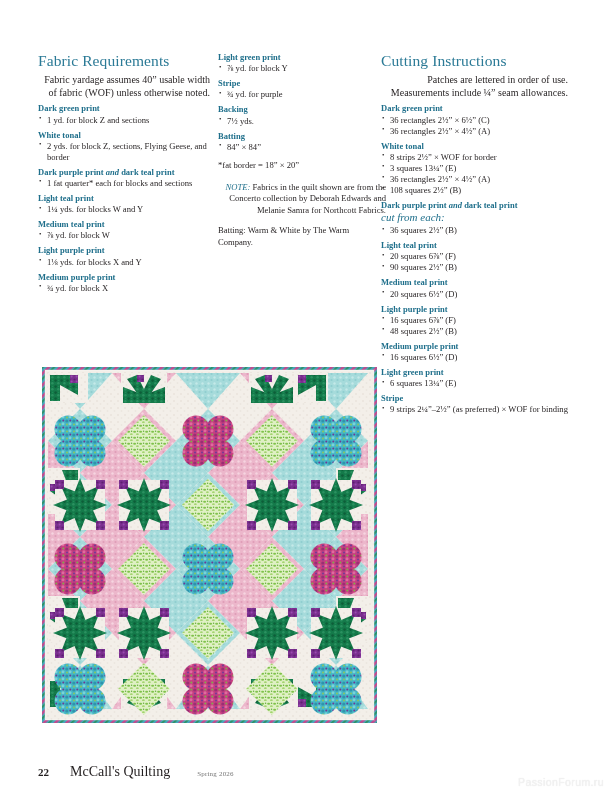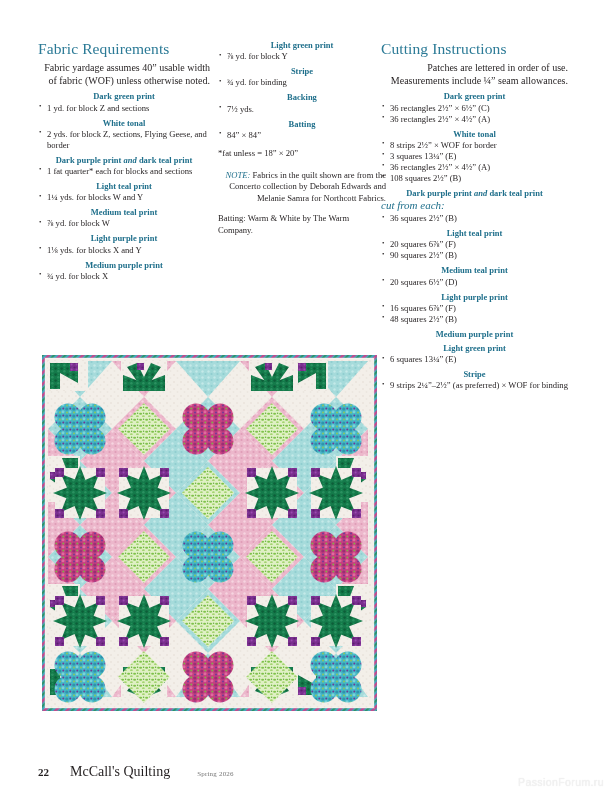--- a/index.html
+++ b/index.html
@@ -1,21 +1,21 @@
 <!DOCTYPE html>
 <html><head>
 <meta charset="utf-8">
 <style>
   html,body{margin:0;padding:0;}
   body{
     width:616px;height:800px;background:#ffffff;
     font-family:"Liberation Serif", serif;
     position:relative;overflow:hidden;
   }
-  .page{position:absolute;inset:0;}
+  .page{position:absolute;inset:0;margin-top:12px;}
 
   
   .cols{position:absolute;left:38px;top:40px;width:545px;}
   .col{position:absolute;top:0;}
   .col-1{left:0px;width:172px;}
   .col-2{left:180px;width:168px;}
   .col-3{left:343px;width:187px;}
 
   h1.sec-title{
     font-family:"Liberation Serif", serif;
@@ -24,21 +24,21 @@
     color:#2b7a96;
     margin:0 0 3px 0;
     letter-spacing:.1px;
   }
   p.intro{
     font-size:10px;line-height:1.32;color:#231f20;
     margin:0 0 3px 0;text-align:right;
   }
   h2.grp{
     font-size:8.5px;font-weight:bold;color:#1f6f8b;
-    margin:4px 0 1px 0;line-height:1.2;text-align:center;
+    margin:4px 0 1px 0;line-height:1.2;
   }
   h2.grp .ital{font-style:italic;}
   .subital{
     font-size:11px;font-weight:normal;font-style:italic;color:#1f6f8b;
     margin:0 0 1px 0;line-height:1.2;
   }
   ul.items{margin:0 0 2px 0;padding:0;list-style:none;}
   ul.items li{
     font-size:8.6px;line-height:1.28;color:#231f20;
     padding-left:9px;position:relative;margin-bottom:0px;
@@ -119,34 +119,34 @@
     </div>
 
     <div class="col col-2">
       <h2 class="grp" style="margin-top:0">Light green print</h2>
       <ul class="items">
         <li>⅞ yd. for block Y</li>
       </ul>
 
       <h2 class="grp">Stripe</h2>
       <ul class="items">
-        <li>¾ yd. for binding</li>
+        <li>¾ yd. for purple</li>
       </ul>
 
       <h2 class="grp">Backing</h2>
       <ul class="items">
         <li>7½ yds.</li>
       </ul>
 
       <h2 class="grp">Batting</h2>
       <ul class="items">
         <li>84ˮ × 84ˮ</li>
       </ul>
 
-      <p class="footnote">*fat unless = 18ˮ × 20ˮ</p>
+      <p class="footnote">*fat border = 18ˮ × 20ˮ</p>
 
       <p class="note"><span class="lbl">NOTE:</span><span> Fabrics in the quilt shown are from the Concerto collection by Deborah Edwards and Melanie Samra for Northcott Fabrics.</span></p>
 
       <p class="note2">Batting: Warm &amp; White by The Warm Company.</p>
     </div>
 
     <div class="col col-3">
       <h1 class="sec-title">Cutting Instructions</h1>
       <p class="intro">Patches are lettered in order of use. Measurements include ¼ˮ seam allowances.</p>
 
@@ -185,20 +185,23 @@
         <li>20 squares 6½ˮ (D)</li>
       </ul>
 
       <h2 class="grp">Light purple print</h2>
       <ul class="items">
         <li>16 squares 6⅞ˮ (F)</li>
         <li>48 squares 2½ˮ (B)</li>
       </ul>
 
       <h2 class="grp">Medium purple print</h2>
+      <ul class="items">
+        <li>16 squares 6½ˮ (D)</li>
+      </ul>
 
       <h2 class="grp">Light green print</h2>
       <ul class="items">
         <li>6 squares 13¼ˮ (E)</li>
       </ul>
 
       <h2 class="grp">Stripe</h2>
       <ul class="items">
         <li>9 strips 2¼ˮ–2½ˮ (as preferred) × WOF for binding</li>
       </ul>

